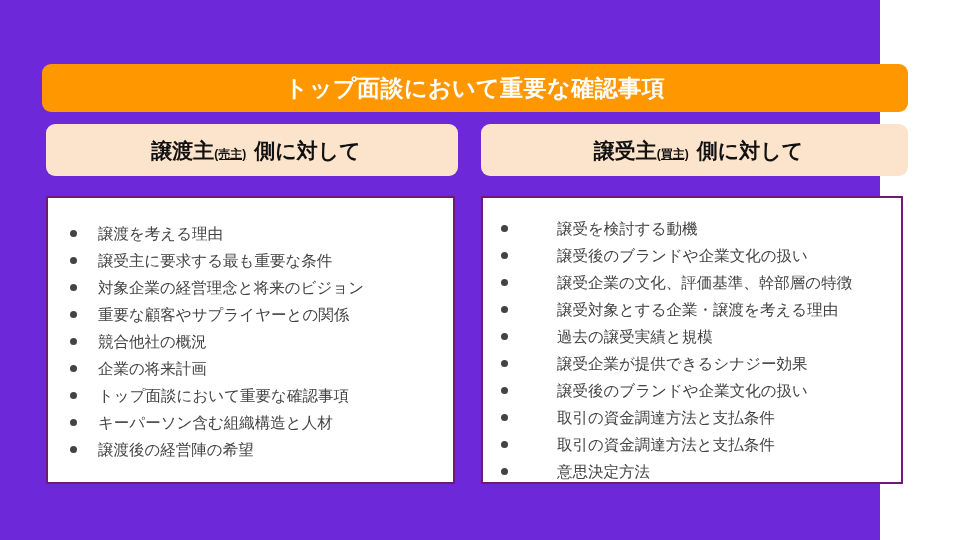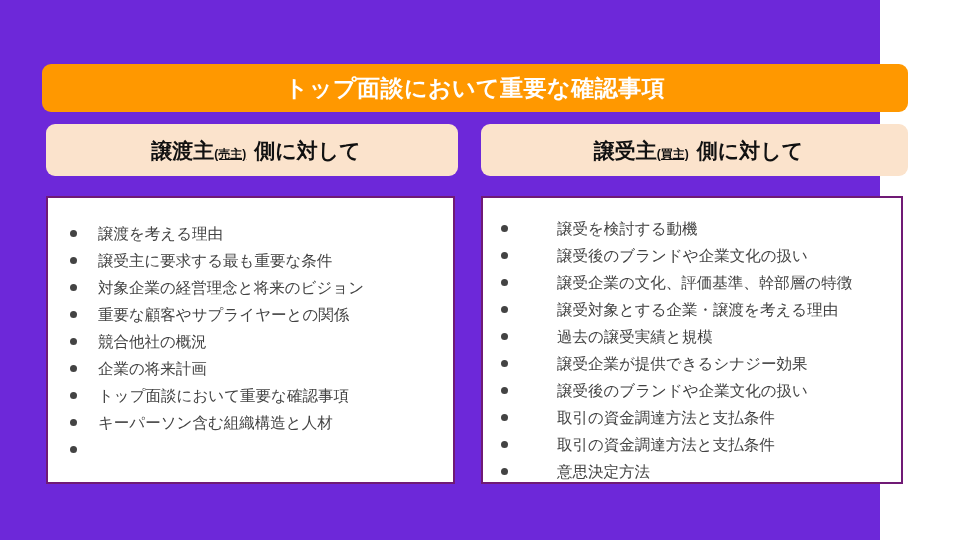--- a/index.html
+++ b/index.html
@@ -173,20 +173,21 @@
         <li class="bullet-item">
           <span class="bullet-dot"></span>
           <span class="bullet-text">トップ面談において重要な確認事項</span>
         </li>
         <li class="bullet-item">
           <span class="bullet-dot"></span>
           <span class="bullet-text">キーパーソン含む組織構造と人材</span>
         </li>
         <li class="bullet-item">
           <span class="bullet-dot"></span>
+          <span class="bullet-text">譲渡後の経営陣の希望</span>
         </li>
       </ul>
   </div>
 
   <div class="list-box right">
     <ul class="bullet-list">
         <li class="bullet-item">
           <span class="bullet-dot"></span>
           <span class="bullet-text">譲受を検討する動機</span>
         </li>

